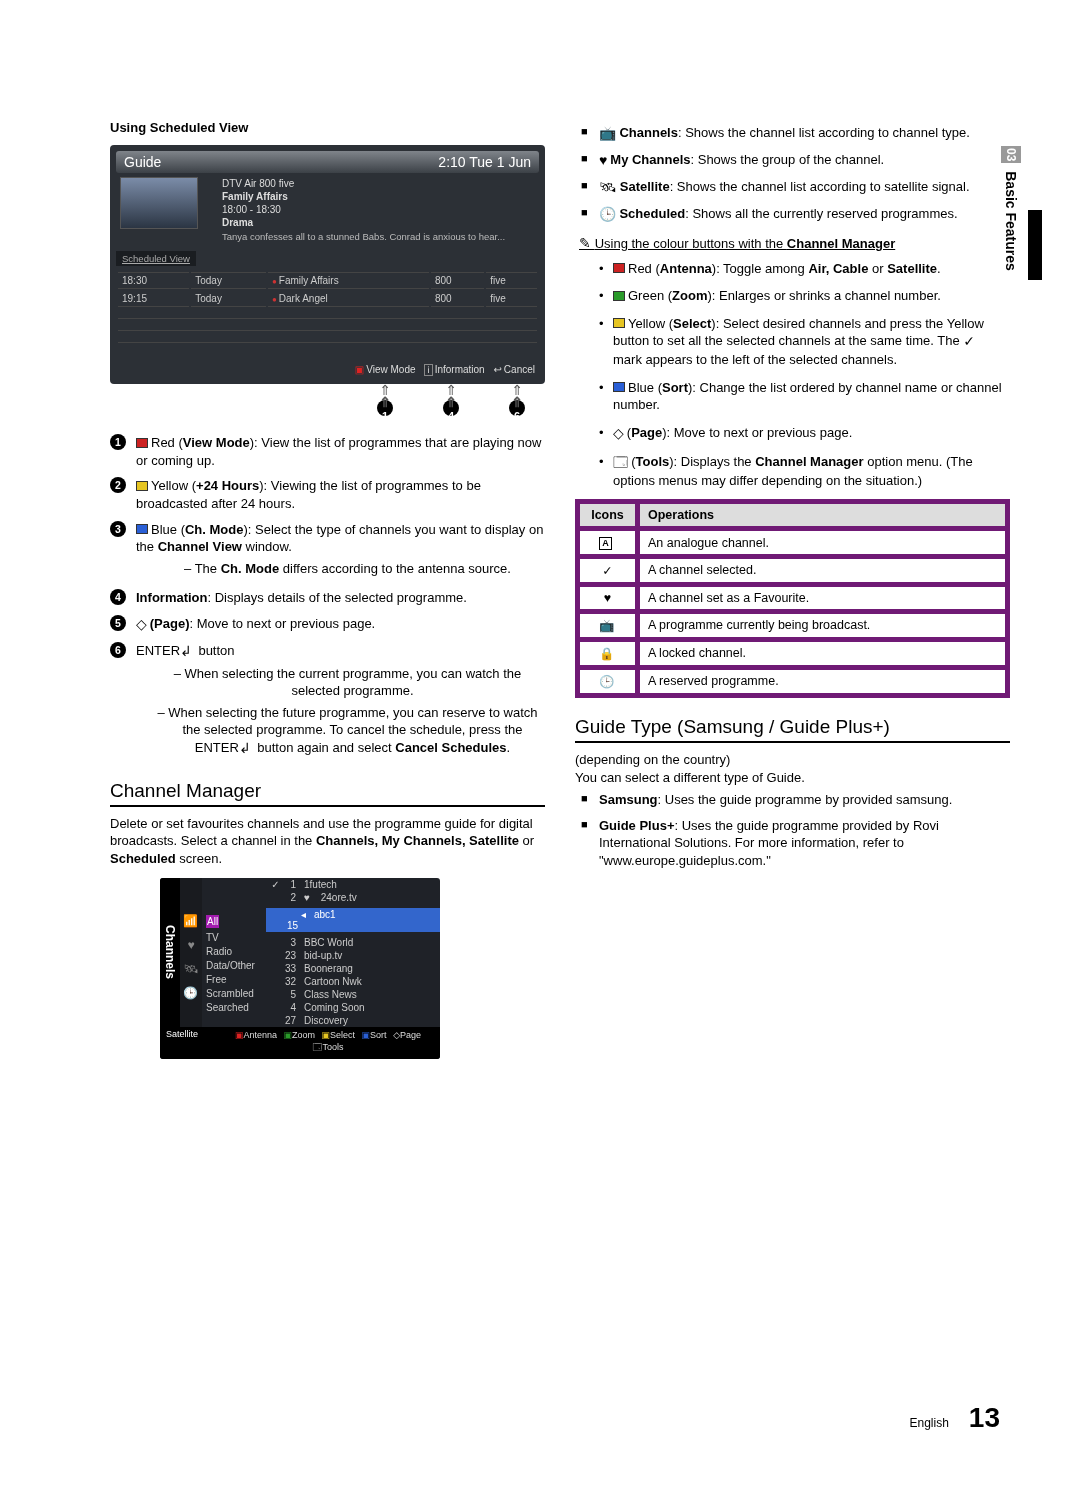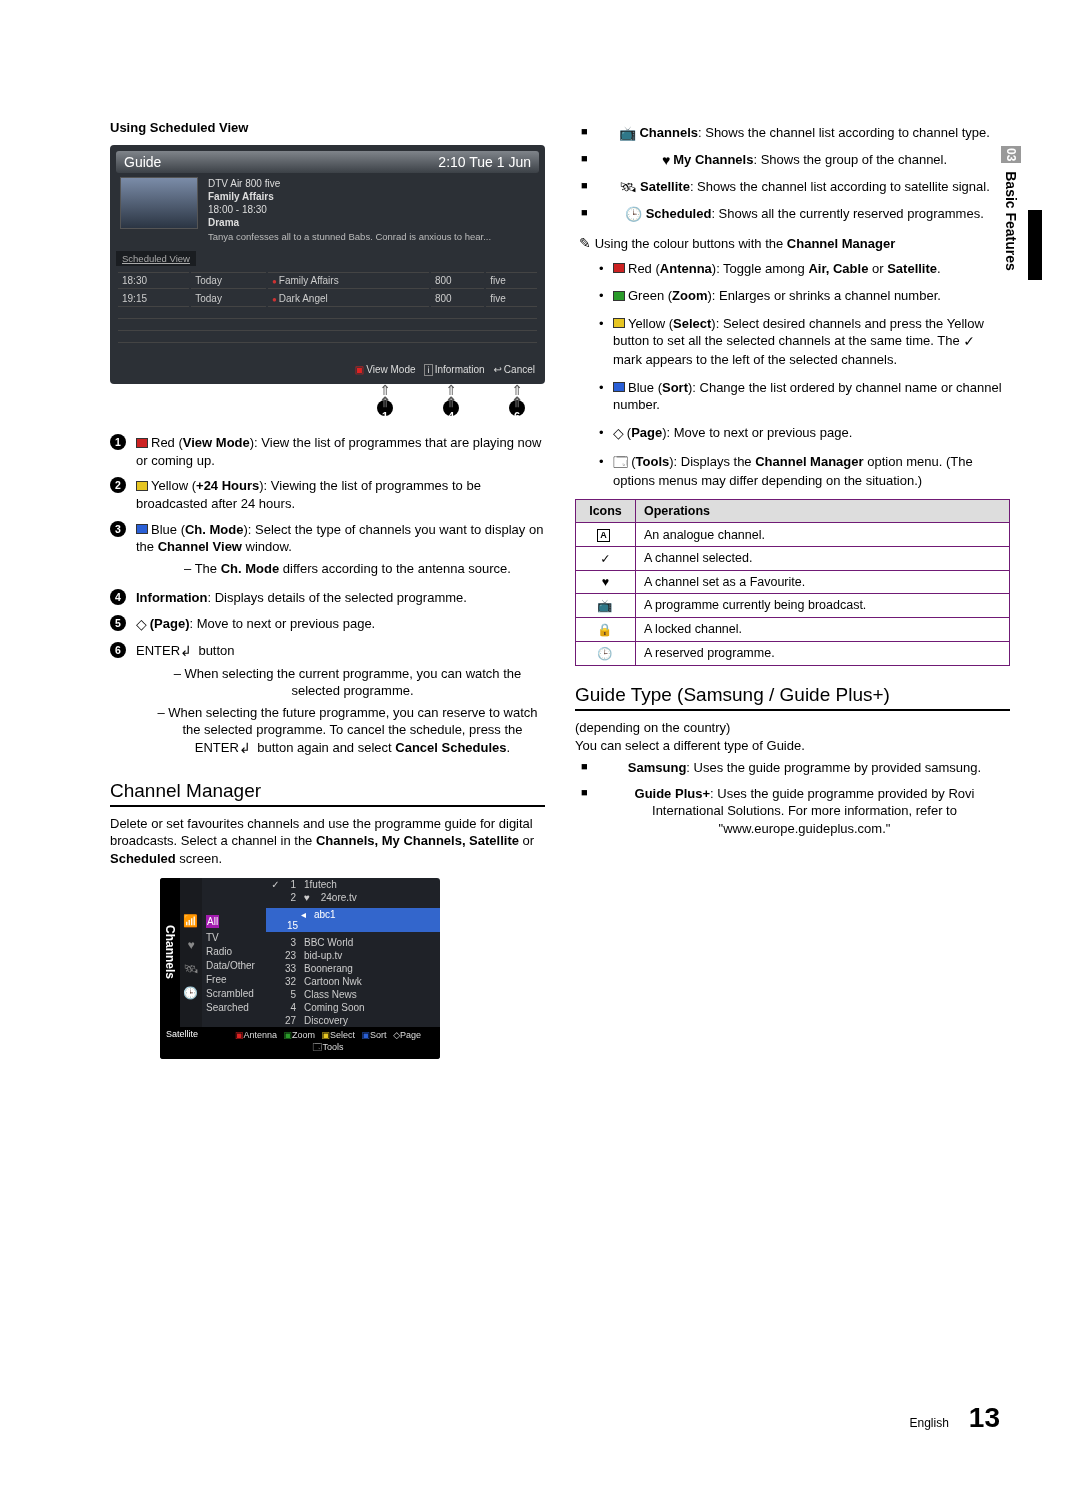--- a/index.html
+++ b/index.html
@@ -60,21 +60,21 @@
   }
   .guide-title-bar {
     background: linear-gradient(#7f848a,#3c4147);
     color: #fff;
     font-size: 14px;
     padding: 3px 8px;
     display: flex;
     justify-content: space-between;
     border-radius: 3px;
   }
-  .guide-info-row { display: flex; align-items: flex-start; padding: 4px 4px 8px 4px; }
+  .guide-info-row { display: flex; align-items: flex-start; padding: 4px 4px 8px 4px; gap: 14px; }
   .guide-thumb {
     width: 78px; height: 52px;
     background: linear-gradient(#7b8ca8,#2b3543);
     border: 1px solid #555;
     margin-right: 10px;
   }
   .guide-meta { font-size: 10px; line-height: 1.3; }
   .guide-synopsis { font-size: 9.5px; color: #bbb; margin-top: 2px; }
   .sched-tab {
     background: #1a1d21;
@@ -118,23 +118,23 @@
   .sub-dash::before { content:"– "; }
   .color-sq { display:inline-block; width:12px; height:10px; border:1px solid #333; vertical-align:middle; margin:0 3px 2px 0; }
   .sq-red { background:#c22; }
   .sq-yellow { background:#e6c522; }
   .sq-green { background:#2a9a2a; }
   .sq-blue { background:#2a5fd6; }
   .glyph { font-size:14px; vertical-align:middle; margin-right:3px; }
   .icon-sq { display:inline-block; width:13px; height:13px; border:1px solid #000; font-size:9px; text-align:center; line-height:11px; vertical-align:middle; font-weight:bold; background:#fff; margin-right:4px; }
   
   .sq-list { margin: 4px 0 10px 0; }
-  .sq-list div { position:relative; padding-left:24px; margin-bottom:8px; line-height:1.35;text-align:center; }
+  .sq-list div { position:relative; padding-left:24px; margin-bottom:8px; line-height:1.35; }
   .sq-list div::before { content:"■"; position:absolute; left:6px; top:0; font-size:11px; }
-  .hand-note { margin: 6px 0 6px 4px; line-height:1.4; }
+  .hand-note { margin: 6px 0 6px 4px; line-height:1.4;text-decoration:underline; }
   .hand-note::before { content:"✎ "; font-size:14px; }
   .bullet-dot-list { margin-left: 24px; }
   .bullet-dot-list div { position:relative; padding-left:14px; margin-bottom:10px; line-height:1.35; }
   .bullet-dot-list div::before { content:"•"; position:absolute; left:0; top:0; }
   h2.sec-h2 {
     font-size: 19px;
     font-weight: normal;
     border-bottom: 2px solid #000;
     padding-bottom: 3px;
     margin: 18px 0 8px 0;
@@ -181,21 +181,21 @@
   .cm-foot {
     background:#000; color:#ddd; font-size:9px; padding:3px 4px; text-align:center;
   }
   .cm-foot span { margin:0 2px; }
   .f-red::before{content:"▣";color:#d22;} .f-green::before{content:"▣";color:#2a9a2a;}
   .f-yellow::before{content:"▣";color:#e6c522;} .f-blue::before{content:"▣";color:#2a5fd6;}
   .f-page::before{content:"◇";} .f-tools::before{content:"🗔"; font-size:9px;}
   
   .status-table { width:100%; border-collapse:collapse; margin-top:6px; font-size:12.5px; }
   .status-table th, .status-table td {
-    border:1px solid #701a75; padding:4px 8px; text-align:left;
+    border:5px solid #701a75; padding:4px 8px; text-align:left;
   }
   .status-table th { background:#ddd; font-weight:bold; }
   .status-table th:first-child, .status-table td:first-child { width:60px; text-align:center; }
   .page-foot {
     position:absolute; bottom:60px; right:80px; font-size:12px;
     display:flex; align-items:baseline; gap:20px;
   }
   .page-foot .pn { font-size:28px; font-weight:bold; }
   b { font-weight:bold; }
 </style>

